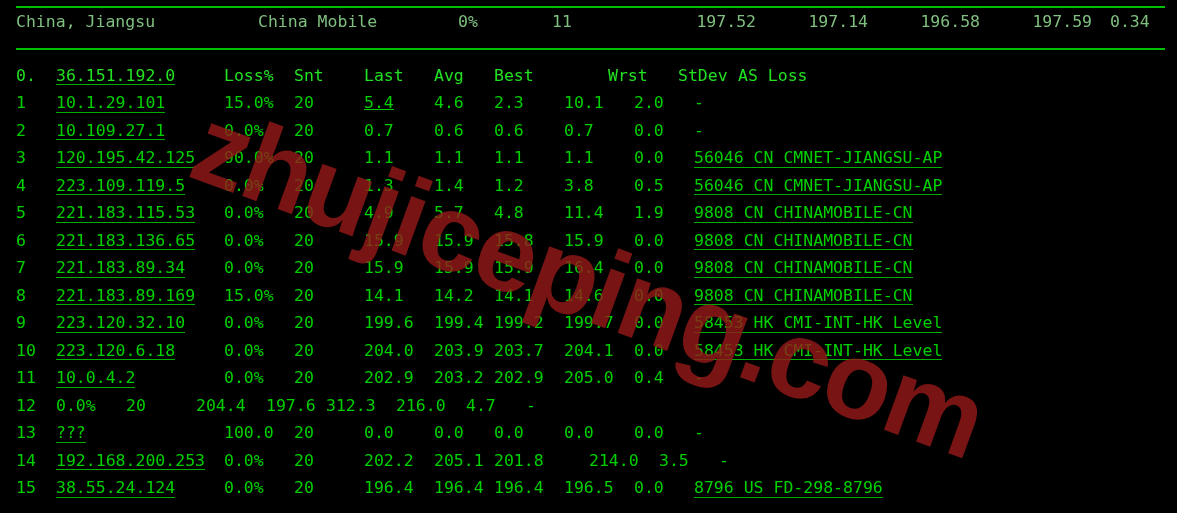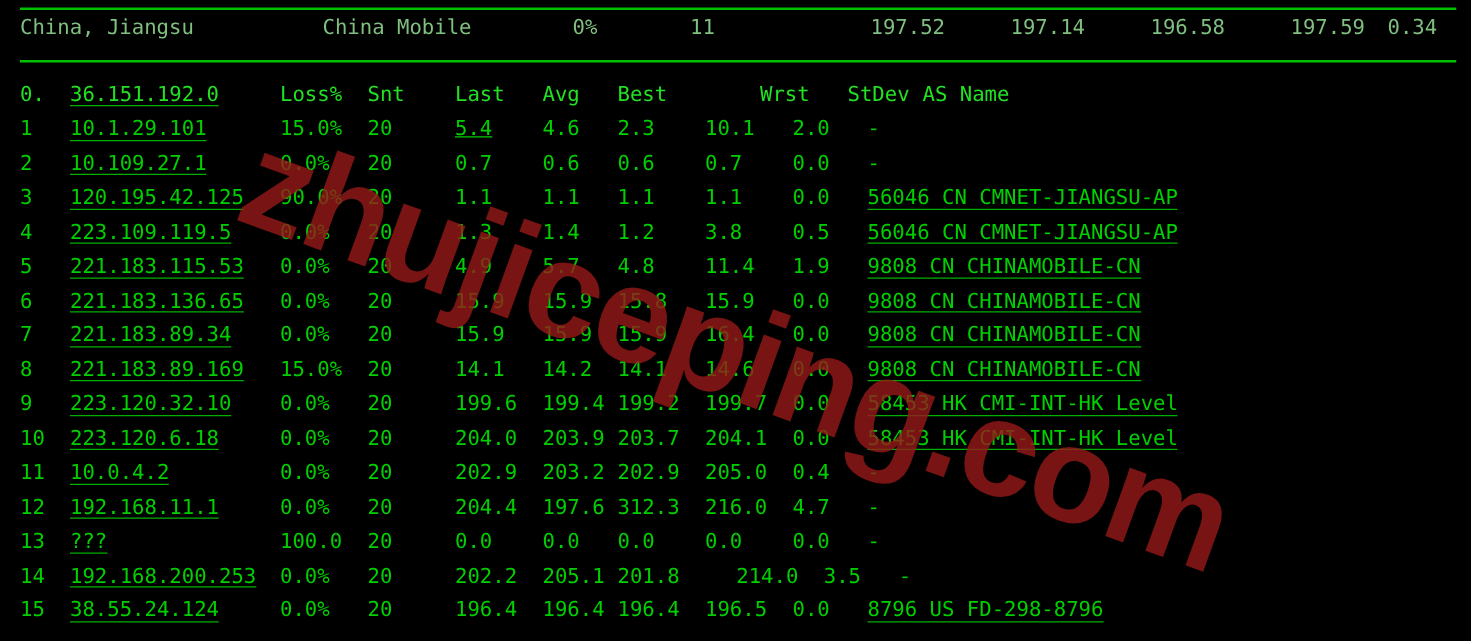--- a/index.html
+++ b/index.html
@@ -84,21 +84,21 @@
   <div class="row c-bright">
     <span style="width:40px;">0.</span>
     <span style="width:168px;"><span class="u">36.151.192.0</span></span>
     <span style="width:70px;">Loss%</span>
     <span style="width:70px;">Snt</span>
     <span style="width:70px;">Last</span>
     <span style="width:60px;">Avg</span>
     <span style="width:70px;">Best</span>
     <span style="width:70px;margin-left:44px;">Wrst</span>
     <span style="width:60px;">StDev</span>
-    <span>AS Name</span>
+    <span>AS Loss</span>
   </div>
 
   <div id="hops-container">
       <div class="row">
         <span style="width: 40px;">1</span>
         <span style="width: 168px;"><span class="u">10.1.29.101</span></span>
         <span style="width: 70px;">15.0%</span>
         <span style="width: 70px;">20</span>
         <span style="width: 70px; text-decoration: underline;">5.4</span>
         <span style="width: 60px;">4.6</span>
@@ -222,21 +222,20 @@
         <span style="width: 70px;">20</span>
         <span style="width: 70px;">202.9</span>
         <span style="width: 60px;">203.2</span>
         <span style="width: 70px;">202.9</span>
         <span style="width: 70px;">205.0</span>
         <span style="width: 60px;">0.4</span>
         <span>-</span>
       </div>
       <div class="row">
         <span style="width: 40px;">12</span>
-        <span style="width: 168px;"><span class="u">192.168.11.1</span></span>
         <span style="width: 70px;">0.0%</span>
         <span style="width: 70px;">20</span>
         <span style="width: 70px;">204.4</span>
         <span style="width: 60px;">197.6</span>
         <span style="width: 70px;">312.3</span>
         <span style="width: 70px;">216.0</span>
         <span style="width: 60px;">4.7</span>
         <span>-</span>
       </div>
       <div class="row">

